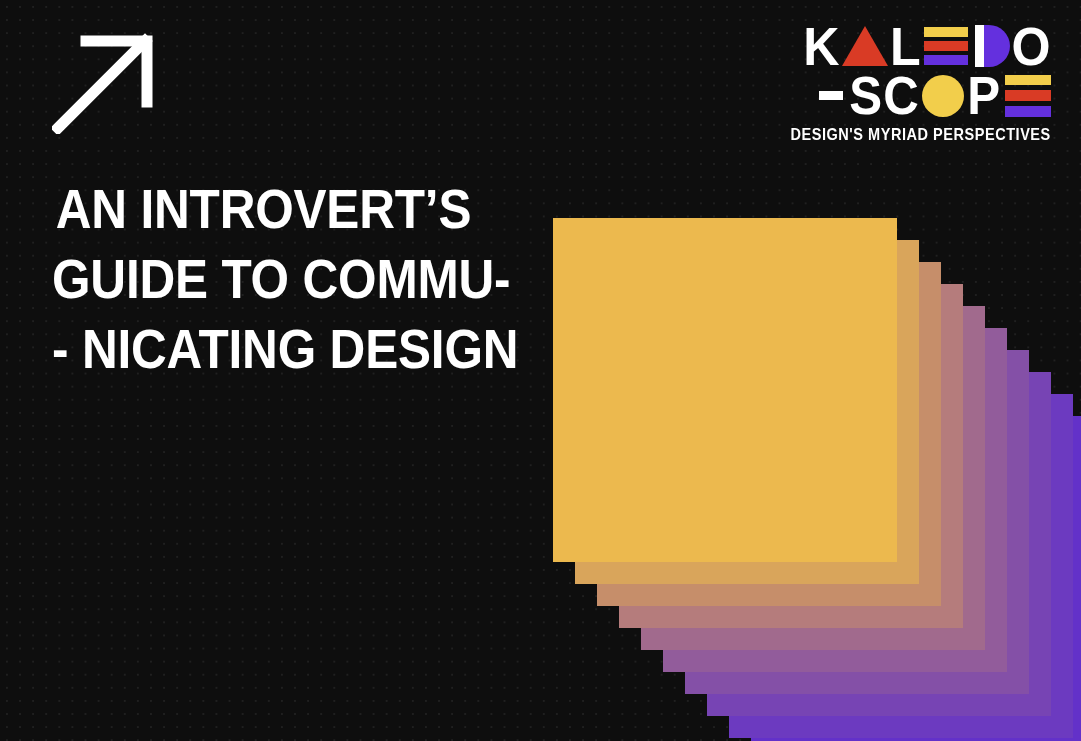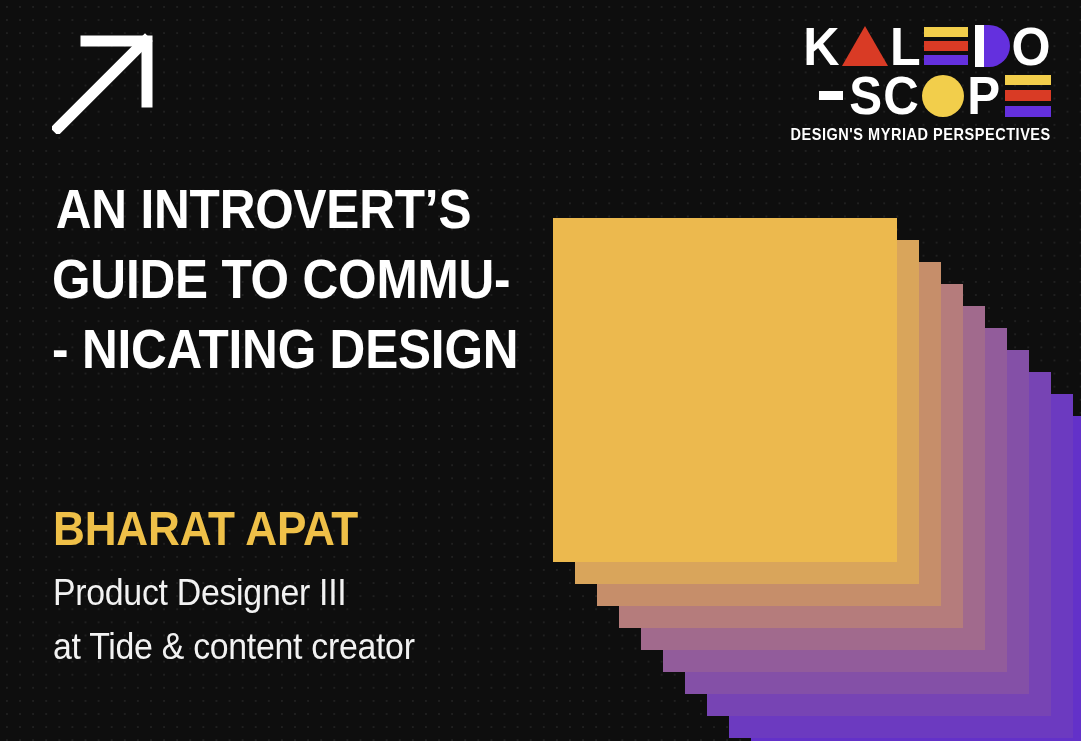--- a/index.html
+++ b/index.html
@@ -360,19 +360,14 @@
 
     <div class="tagline">DESIGN'S MYRIAD PERSPECTIVES</div>
   </div>
 
   <div class="headline">
     <span class="hl">AN INTROVERT’S</span>
     <span class="hl">GUIDE TO COMMU-</span>
     <span class="hl">- NICATING DESIGN</span>
   </div>
 
-  <div class="speaker">
-    <span class="sp-name">BHARAT APAT</span>
-    <span class="sp-role">Product Designer III</span>
-    <span class="sp-org">at Tide &amp; content creator</span>
-  </div>
 
 </div>
 
 </body></html>

